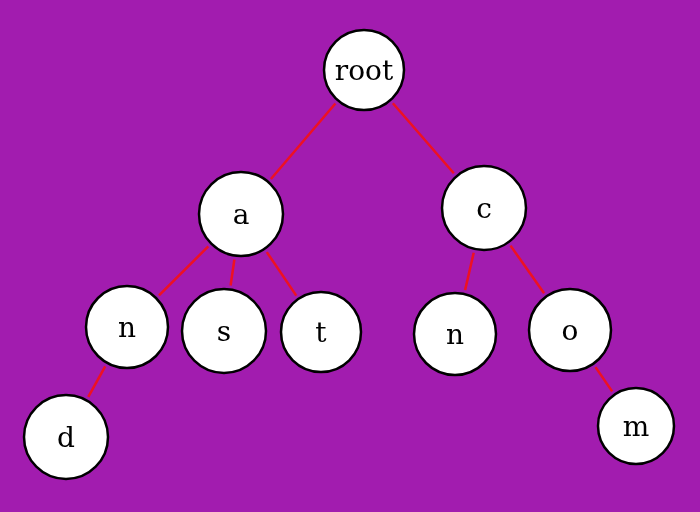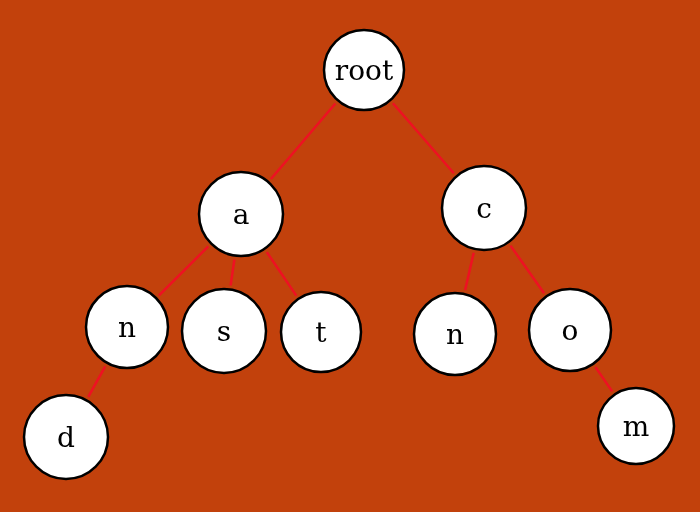--- a/index.html
+++ b/index.html
@@ -4,21 +4,21 @@
 <style>
   html, body {
     margin: 0;
     padding: 0;
     background: #ffffff;
   }
   .canvas {
     position: relative;
     width: 700px;
     height: 512px;
-    background: #c2410c;
+    background: #a21caf;
     overflow: hidden;
   }
   svg {
     display: block;
     width: 700px;
     height: 512px;
   }
   .node-circle {
     fill: #ffffff;
     stroke: #000000;

